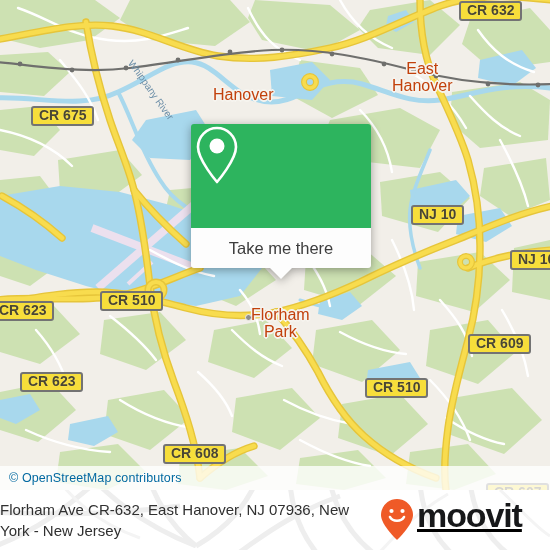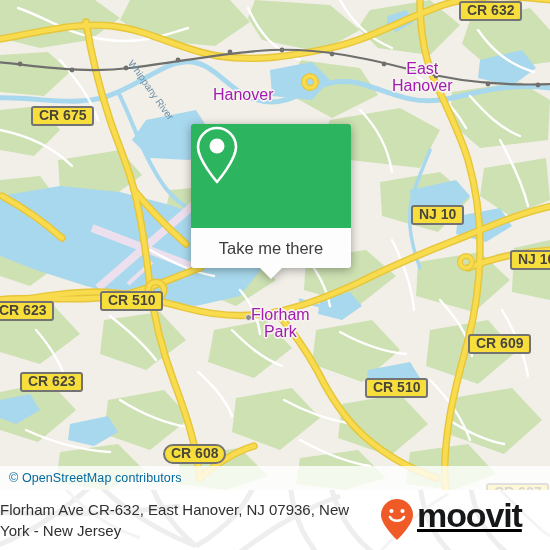--- a/index.html
+++ b/index.html
@@ -34,36 +34,36 @@
     padding:1px 6px 2px 6px;
     line-height:13px;
     white-space:nowrap;
     box-sizing:border-box;
     text-shadow:0 0 1px rgba(255,255,255,.4);
   }
 
   
   .place{
     position:absolute;
-    color:#a21caf;
+    color:#c2410c;
     font-size:16px;
     white-space:nowrap;
     text-shadow:
       -1.6px 0 #f6f4ef, 1.6px 0 #f6f4ef, 0 -1.6px #f6f4ef, 0 1.6px #f6f4ef,
       -1.2px -1.2px #f6f4ef, 1.2px -1.2px #f6f4ef, -1.2px 1.2px #f6f4ef, 1.2px 1.2px #f6f4ef;
   }
   .place.two{line-height:17px;text-align:center;}
   .place-dot{
     position:absolute;width:5px;height:5px;border-radius:50%;
     background:#8e8e8e;border:1px solid #f2efe9;
   }
 
   
   .popup{
-    position:absolute;left:191px;top:124px;width:160px;
+    position:absolute;left:191px;top:124px;width:180px;
     border-radius:3px;overflow:visible;
     filter:drop-shadow(0 2px 5px rgba(0,0,0,.34));
   }
   .popup-top{
     background:#2db45e;height:104px;border-radius:3px 3px 0 0;
     display:flex;align-items:center;justify-content:center;
   }
   .popup-bottom{
     background:#fdfdfd;height:40px;border-radius:0 0 3px 3px;
     display:flex;align-items:center;justify-content:center;
@@ -299,21 +299,21 @@
 
     <div class="shield" style="left:459px;top:1px;">CR 632</div>
     <div class="shield" style="left:31px;top:106px;">CR 675</div>
     <div class="shield" style="left:411px;top:205px;">NJ 10</div>
     <div class="shield" style="left:510px;top:250px;">NJ 10</div>
     <div class="shield" style="left:-9px;top:301px;">CR 623</div>
     <div class="shield" style="left:100px;top:291px;">CR 510</div>
     <div class="shield" style="left:468px;top:334px;">CR 609</div>
     <div class="shield" style="left:20px;top:372px;">CR 623</div>
     <div class="shield" style="left:365px;top:378px;">CR 510</div>
-    <div class="shield" style="left:163px;top:444px;border-radius:10px;">CR 608</div>
+    <div class="shield" style="left:163px;top:444px;">CR 608</div>
     <div class="shield" style="left:486px;top:483px;">CR 607</div>
 
     <div class="popup">
       <div class="popup-top">
         <svg width="52" height="62" viewBox="0 0 52 62">
           <path d="M26,4 C15.5,4 7,12.5 7,23 C7,36 26,58 26,58 C26,58 45,36 45,23 C45,12.5 36.5,4 26,4 Z" fill="none" stroke="#ffffff" stroke-width="2.6" stroke-linejoin="round"></path>
           <circle cx="26" cy="22" r="7.5" fill="#ffffff"></circle>
         </svg>
       </div>
       <div class="popup-bottom">

